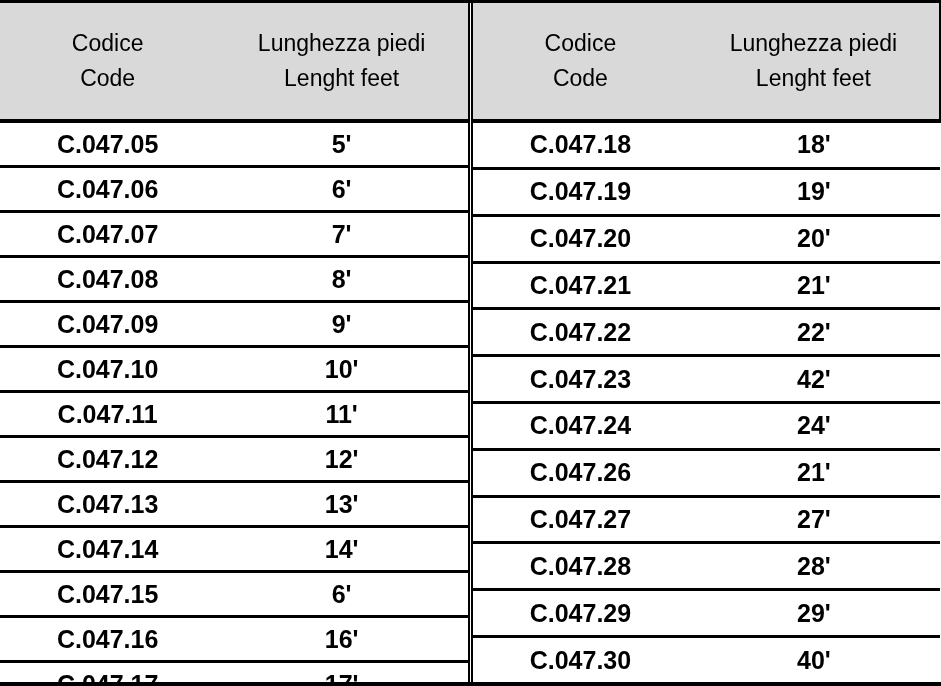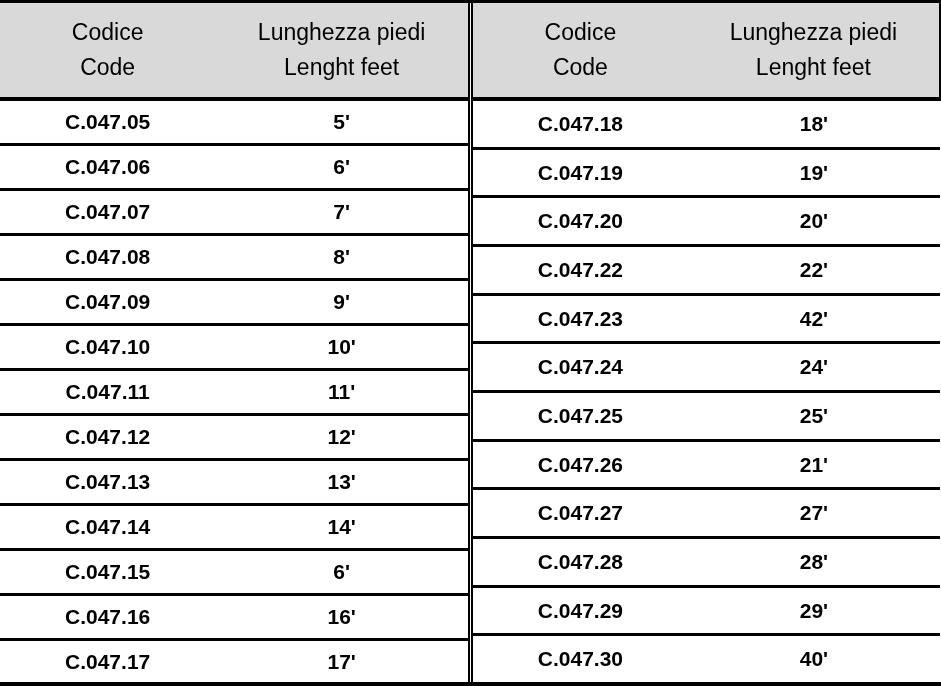--- a/index.html
+++ b/index.html
@@ -25,29 +25,29 @@
     border-right:2px solid var(--border);
   }
   table{
     width:100%;height:100%;
     border-collapse:collapse;table-layout:fixed;
   }
   col.code-col{width:46%;}
   col.feet-col{width:54%;}
   thead th{
     background:var(--header-bg);
-    height:84px;padding:5px;
+    height:84px;padding:16px;
     font-weight:400;font-size:23px;line-height:35px;
     text-align:center;vertical-align:middle;
     border-bottom:4px solid var(--border);
   }
   .half-right thead th:last-child{border-right:2px solid var(--border);}
   tbody td{
     height:42px;padding:0;
-    font-weight:700;font-size:21px;
+    font-weight:700;font-size:25px;
     text-align:center;vertical-align:middle;
     border-bottom:3px solid var(--border);
   }
   tbody tr:last-child td{border-bottom:none;}
 </style>
 </head>
 <body>
 
 <div class="sheet">
 
@@ -153,34 +153,34 @@
           </tr>
         <tr>
             <td>C.047.19</td>
             <td>19'</td>
           </tr>
         <tr>
             <td>C.047.20</td>
             <td>20'</td>
           </tr>
         <tr>
+            <td>C.047.21</td>
+            <td>21'</td>
+          </tr>
+        <tr>
             <td>C.047.22</td>
             <td>22'</td>
           </tr>
         <tr>
             <td>C.047.23</td>
             <td>42'</td>
           </tr>
         <tr>
             <td>C.047.24</td>
             <td>24'</td>
-          </tr>
-        <tr>
-            <td>C.047.25</td>
-            <td>25'</td>
           </tr>
         <tr>
             <td>C.047.26</td>
             <td>21'</td>
           </tr>
         <tr>
             <td>C.047.27</td>
             <td>27'</td>
           </tr>
         <tr>

